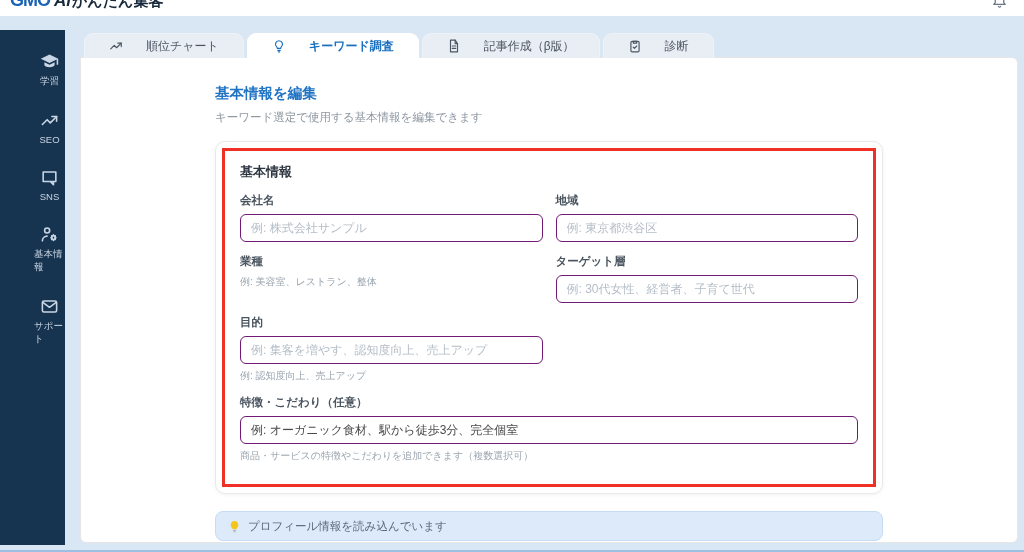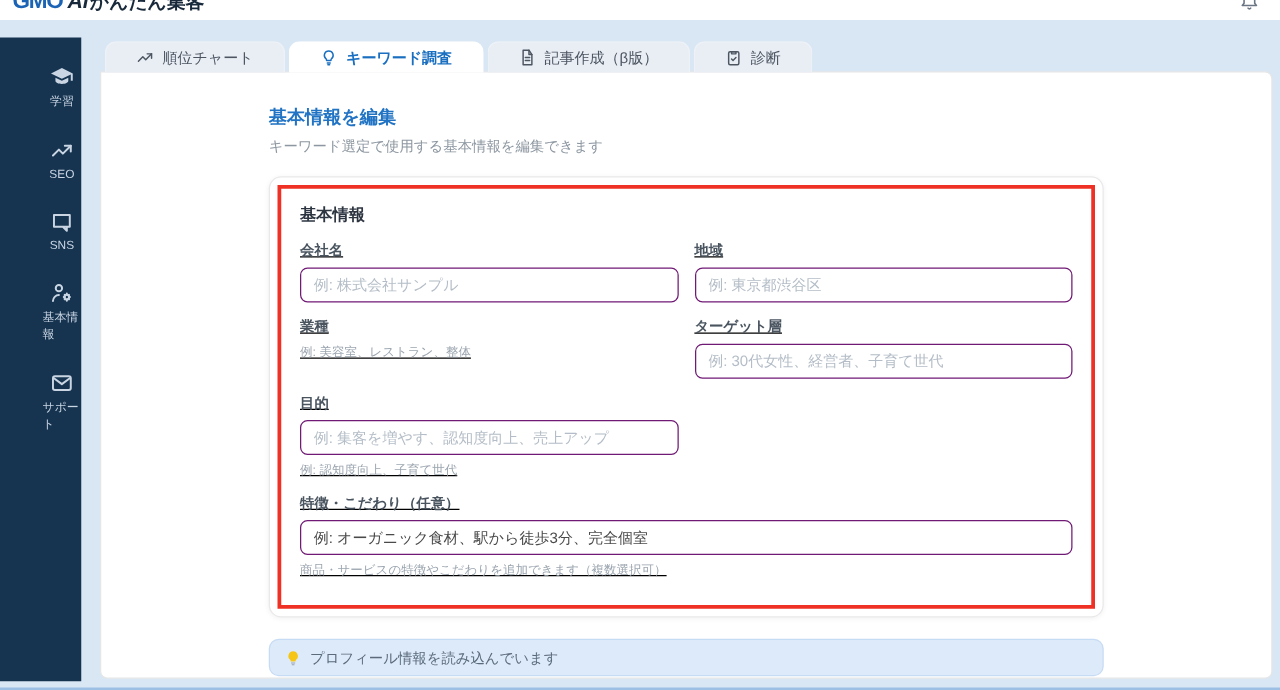--- a/index.html
+++ b/index.html
@@ -30,42 +30,42 @@
   }
   .side-item {
     display:flex; flex-direction:column; align-items:center; gap:4px;
     color:#c9d5e3; font-size:9.5px; margin-bottom:23px; cursor:pointer; width:100%;padding-left:34px;
   }
   .side-item svg { width:19px; height:19px; }
   
   .tabs { position:absolute; left:84px; top:33px; display:flex; gap:3px; z-index:4; }
   .tab {
     height:25px; padding:0 24px; border-radius:9px 9px 0 0;
-    display:flex; align-items:center; gap:7px; font-size:12px;
+    display:flex; align-items:center; gap:23px; font-size:12px;
     background:#e9eef5; color:#4c5560; cursor:pointer; white-space:nowrap;
     border:1px solid #eef2f7; border-bottom:none;
   }
   .tab svg { width:14px; height:14px; }
   .tab.active { background:#fff; color:#1a6fc0; font-weight:bold; border-color:#fff; }
   
   .panel {
     position:absolute; left:80px; top:57px; width:938px; height:486px;
     background:#fff; border:1px solid #e6e6e6; border-radius:0 6px 6px 6px; z-index:3;
   }
   .panel-inner { width:668px; margin:0 auto; padding-top:26px; }
   .page-title { font-size:14.5px; font-weight:bold; color:#2173c4; }
   .page-subtitle { font-size:11.5px; color:#8d97a1; margin-top:7px; }
   
   .card {
     margin-top:16px; background:#fff; border:1px solid #e9e9e9; border-radius:10px;
     box-shadow:0 1px 4px rgba(0,0,0,.05); padding:6px;
   }
   .red-frame { border:3px solid #ee3124; padding:12px 15px 9px 15px; }
   .section-title { font-size:13px; font-weight:bold; color:#2c3540; margin-bottom:12px; }
-  .grid { display:grid; grid-template-columns:1fr 1fr; column-gap:13px;text-decoration:underline; }
+  .grid { display:grid; grid-template-columns:1fr 1fr; column-gap:13px; }
   .field { margin-bottom:12px; }
   .field.full { grid-column:1 / -1; }
   .field label { display:block; font-size:11.5px; font-weight:600; color:#49545f; margin-bottom:6px; }
   .field input {
     width:100%; height:28px; border:1px solid #701a75; border-radius:6px;
     padding:0 10px; font-size:12px; color:#333; background:#fff; outline:none;
     font-family:"Liberation Sans","DejaVu Sans",sans-serif;
   }
   .field input::placeholder { color:#b4bdc7; }
   .field input.dark-ph::placeholder { color:#4a4a4a; }
@@ -190,21 +190,21 @@
             <div class="helper">例: 美容室、レストラン、整体</div>
           </div>
           <div class="field">
             <label>ターゲット層</label>
             <input type="text" placeholder="例: 30代女性、経営者、子育て世代" style="">
           </div>
 
           <div class="field">
             <label>目的</label>
             <input type="text" placeholder="例: 集客を増やす、認知度向上、売上アップ" style="">
-            <div class="helper">例: 認知度向上、子育て世代</div>
+            <div class="helper">例: 認知度向上、売上アップ</div>
           </div>
           <div></div>
 
           <div class="field full">
             <label>特徴・こだわり（任意）</label>
             <input type="text" class="dark-ph" placeholder="例: オーガニック食材、駅から徒歩3分、完全個室" style="">
             <div class="helper">商品・サービスの特徴やこだわりを追加できます（複数選択可）</div>
           </div>
         </div>
       </div>

